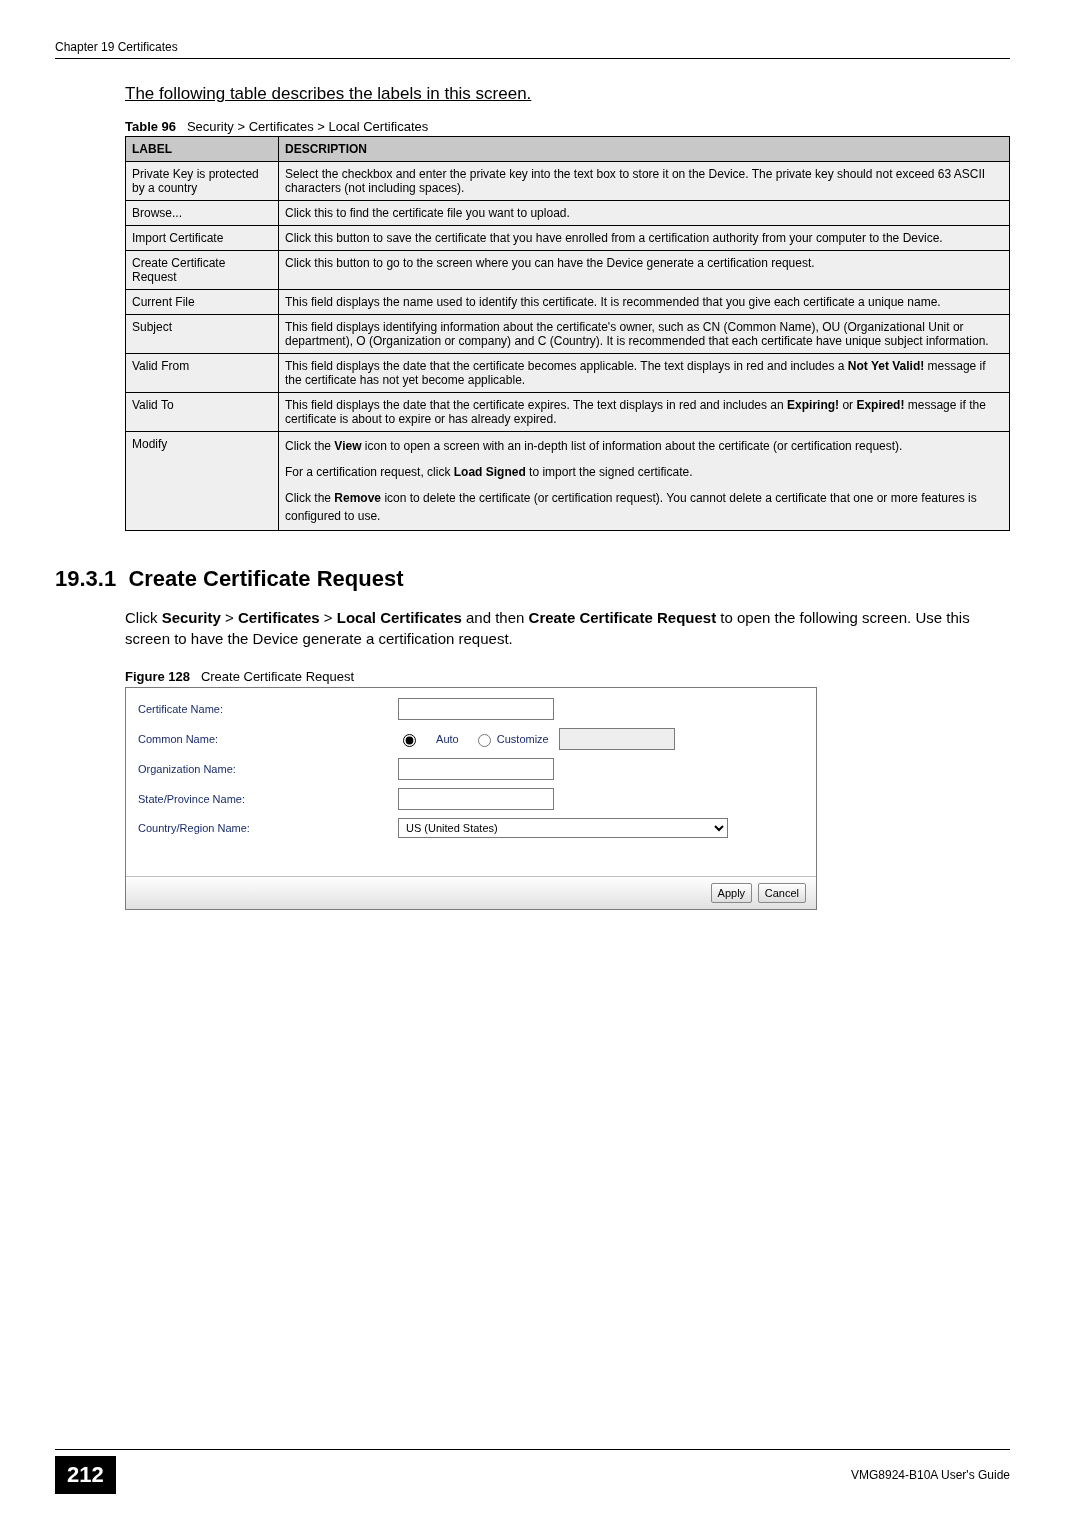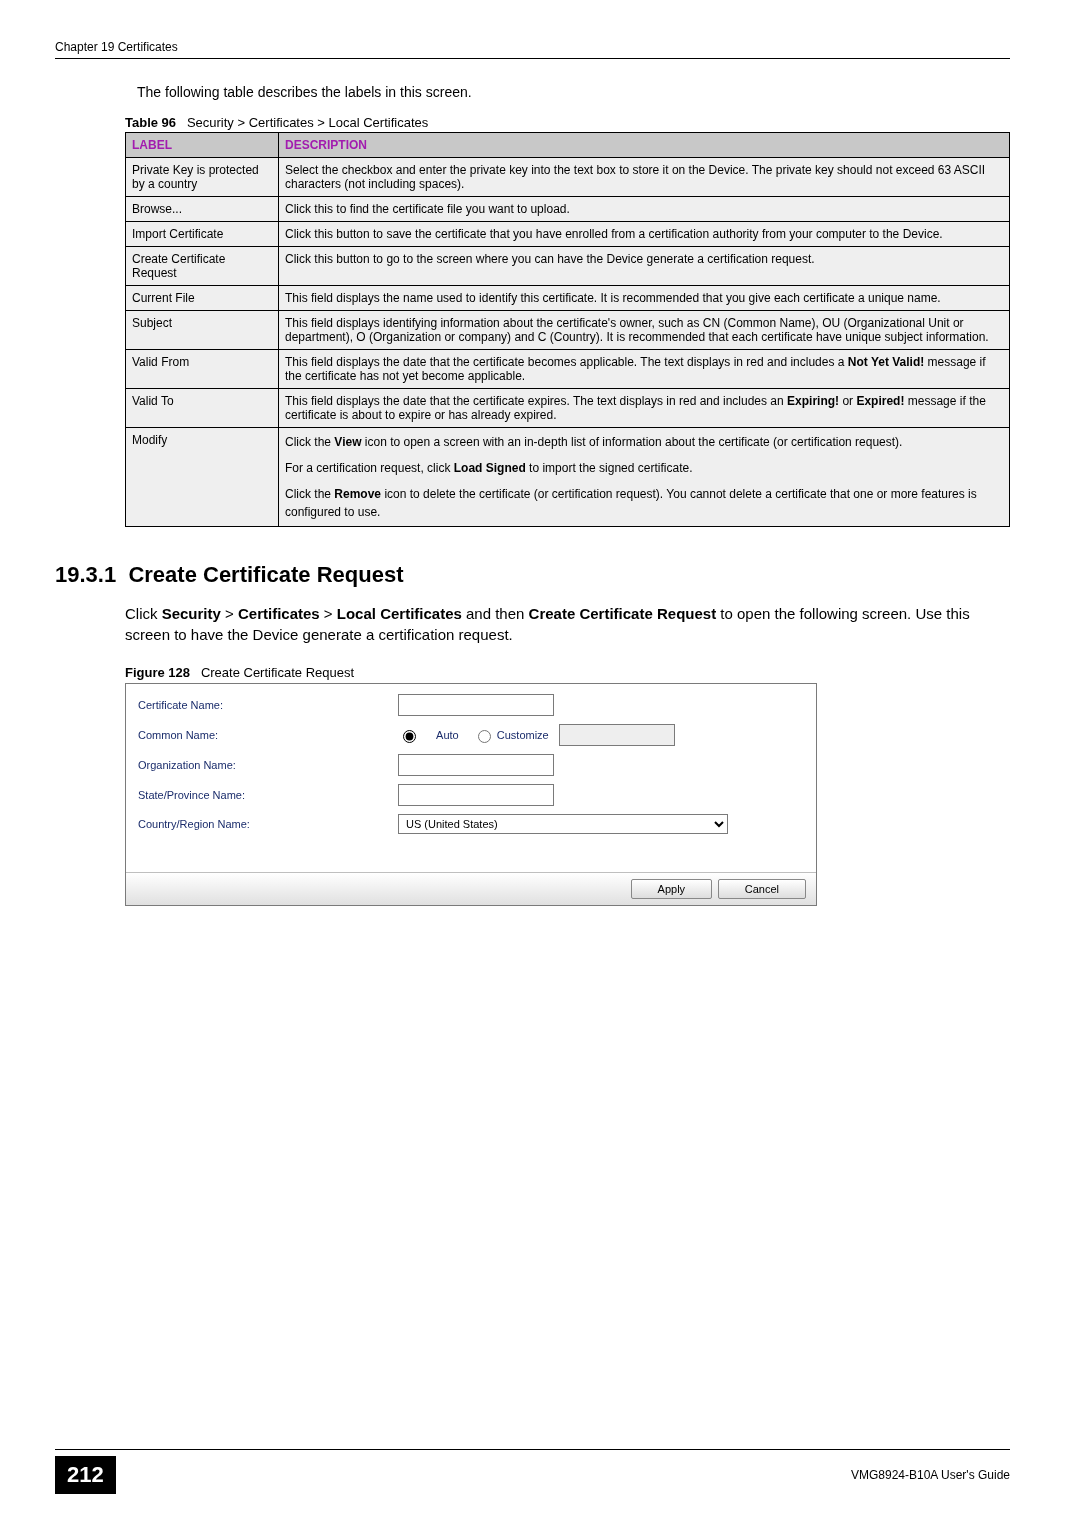--- a/index.html
+++ b/index.html
@@ -25,22 +25,23 @@
   }
   .header-rule {
     border: none;
     border-top: 1.5px solid #000;
     margin: 0 0 25px 0;
   }
   .content {
     padding-left: 70px;
   }
   .intro-text {
-    font-size: 14px;
-    margin: 0 0 15px 12px;
+    font-size: 17px;
+    margin: 0 0 15px 0;
+    text-decoration: underline;
   }
   .table-caption {
     font-size: 13px;
     margin-bottom: 2px;
   }
   table.desc-table {
     border-collapse: collapse;
     width: 100%;
     font-size: 12px;
   }
@@ -51,21 +52,21 @@
     text-align: left;
   }
   table.desc-table thead th {
     background: #d6d6d6;
     font-weight: bold;
     color: #fff;
     color:#000;
   }
   table.desc-table thead th { color:#fff; background:#b5b5b5; }
   table.desc-table thead th { color:#fff; }
-  table.desc-table thead th { color:#a21caf; background:#c8c8c8;margin-left:12px;}
+  table.desc-table thead th { color:#000000; background:#c8c8c8;margin-left:12px;}
   table.desc-table thead th:first-child { width: 140px; }
   table.desc-table tbody tr:nth-child(odd) td { background:#efefef; }
   table.desc-table tbody tr:nth-child(even) td { background:#efefef; }
   table.desc-table tbody tr td { background:#e8e8e8; }
   .modify-block { line-height:1.5; }
   .modify-block p { margin:0 0 8px 0; }
   h2.section-h {
     font-family: Arial, sans-serif;
     font-size: 22px;
     font-weight: bold;
@@ -123,21 +124,21 @@
     border-top: 1px solid #bfbfbf;
     background: #f0f0f0;
     background: linear-gradient(#fff,#e0e0e0);
     padding: 6px 10px;
     text-align: right;
   }
   .ui-btn {
     display: inline-block;
     border: 1px solid #888;
     background: linear-gradient(#fff,#ddd);
-    padding: 3px 26px;
+    padding: 3px 6px;
     font-size: 11px;
     font-family: Tahoma, Arial, sans-serif;
     border-radius: 2px;
     margin-left: 2px;
   }
   .footer {
     position: absolute;
     bottom: 30px;
     left: 55px;
     right: 55px;

